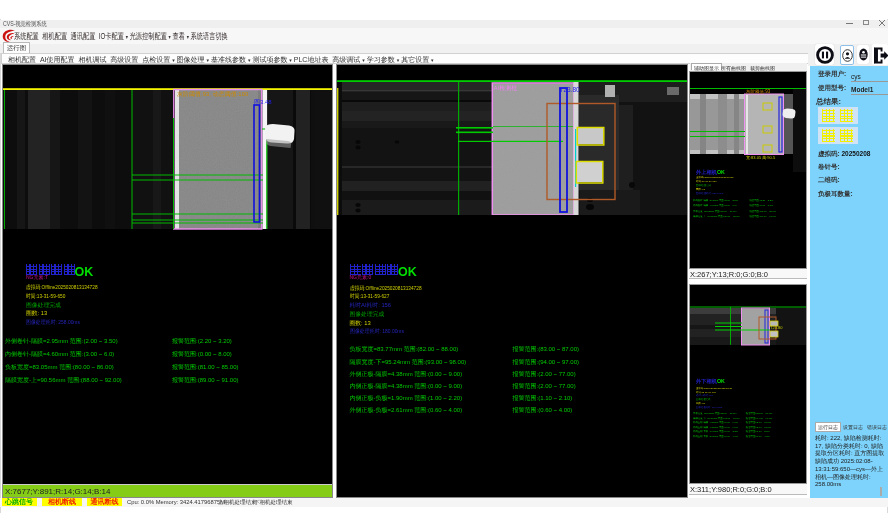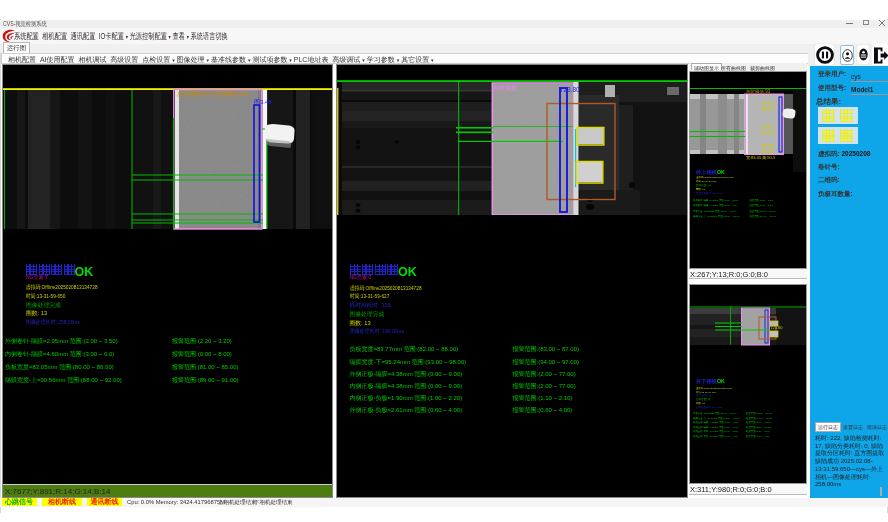--- a/index.html
+++ b/index.html
@@ -139,21 +139,21 @@
   <div class="abs" style="left:23px;top:218.5px;font-size:5.8px;color:#cfcf00;white-space:nowrap;transform:scaleX(.82);transform-origin:0 0;">虚拟码:Offline2025020813134728</div>
   <div class="abs" style="left:23px;top:227px;font-size:5.8px;color:#cfcf00;white-space:nowrap;transform:scaleX(.82);transform-origin:0 0;">时间:13-31-59-650</div>
   <div class="abs" style="left:23px;top:236.5px;font-size:5.8px;color:#00a800;white-space:nowrap;">图像处理完成</div>
   <div class="abs" style="left:23px;top:244.5px;font-size:5.8px;color:#cfcf00;white-space:nowrap;">圈数: 13</div>
   <div class="abs" style="left:23px;top:253.5px;font-size:5.8px;color:#2525bb;white-space:nowrap;transform:scaleX(.85);transform-origin:0 0;">图像处理耗时: 258.00ms</div>
   <div class="abs" style="left:2px;top:272px;font-size:6px;color:#00cc00;white-space:nowrap;">外侧卷针-隔膜=2.95mm 范围:(2.00 ~ 3.50)<span style="position:absolute;left:167px;top:0;">报警范围:(2.20 ~ 3.20)</span></div>
   <div class="abs" style="left:2px;top:285px;font-size:6px;color:#00cc00;white-space:nowrap;">内侧卷针-隔膜=4.60mm 范围:(3.00 ~ 6.0)<span style="position:absolute;left:167px;top:0;">报警范围:(0.00 ~ 8.00)</span></div>
   <div class="abs" style="left:2px;top:298px;font-size:6px;color:#00cc00;white-space:nowrap;">负板宽度=83.05mm 范围:(80.00 ~ 86.00)<span style="position:absolute;left:167px;top:0;">报警范围:(81.00 ~ 85.00)</span></div>
   <div class="abs" style="left:2px;top:311px;font-size:6px;color:#00cc00;white-space:nowrap;">隔膜宽度-上=90.56mm 范围:(88.00 ~ 92.00)<span style="position:absolute;left:167px;top:0;">报警范围:(89.00 ~ 91.00)</span></div>
 
-  <div class="abs" style="left:0;top:419.5px;width:329px;height:12.5px;background:#4d7c0f;border-top:1px solid #ccc;text-decoration:underline;">
+  <div class="abs" style="left:0;top:419.5px;width:329px;height:12.5px;background:#84cc16;border-top:1px solid #ccc;text-decoration:underline;">
         <span style="position:absolute;left:2px;top:2px;font-size:8px;color:#222;">X:7677;Y:891;R:14;G:14;B:14</span>
       </div>
 </div>
 
 <div id="mpanel" class="abs" style="left:335.5px;top:63.5px;width:352.5px;height:434px;background:#000;border:1px solid #888;overflow:hidden;">
   <svg class="abs" style="left:0;top:0;" width="350.5" height="150" viewBox="0 0 350.5 150">
     <defs>
           <filter id="nz2" x="0" y="0" width="100%" height="100%">
             <feTurbulence type="fractalNoise" baseFrequency="0.9" numOctaves="2" result="n"></feTurbulence>
             <feColorMatrix in="n" type="matrix" values="0 0 0 0 0.5, 0 0 0 0 0.5, 0 0 0 0 0.5, 0 0 0 0.3 0"></feColorMatrix>
@@ -324,21 +324,21 @@
     <div class="abs" style="left:3px;top:140.5px;font-size:4px;color:#00cc00;white-space:nowrap;transform:scale(.6);transform-origin:0 0;">内侧正极-隔膜=4.38mm 范围:(0.00 ~ 9.00)<span style="position:absolute;left:88px;top:0;">报警范围:(2.00 ~ 77.00)</span></div>
     <div class="abs" style="left:3px;top:145px;font-size:4px;color:#00cc00;white-space:nowrap;transform:scale(.6);transform-origin:0 0;">内侧正极-负极=1.90mm 范围:(1.00 ~ 2.20)<span style="position:absolute;left:88px;top:0;">报警范围:(1.10 ~ 2.10)</span></div>
     <div class="abs" style="left:3px;top:149.5px;font-size:4px;color:#00cc00;white-space:nowrap;transform:scale(.6);transform-origin:0 0;">外侧正极-负极=2.61mm 范围:(0.60 ~ 4.00)<span style="position:absolute;left:88px;top:0;">报警范围:(0.60 ~ 4.00)</span></div>
   </div>
   <div class="abs" style="left:0;top:202px;width:118px;height:11px;background:#f8f8f8;border-bottom:1px solid #bbb;">
         <span style="position:absolute;left:1px;top:1px;font-size:7.5px;color:#222;">X:311;Y:980;R:0;G:0;B:0</span>
       </div>
 </div>
 
 <div class="abs" style="left:808px;top:44px;width:80px;height:22px;background:#f0f0f0;"></div>
-<div id="sidebar" class="abs" style="left:810px;top:66px;width:78px;height:440px;background:#0ea5e9;">
+<div id="sidebar" class="abs" style="left:810px;top:66px;width:78px;height:440px;background:#7dd3fc;">
   <div class="abs" style="left:8px;top:4px;font-size:6.5px;font-weight:bold;color:#333;">登录用户:</div>
   <div class="abs" style="left:41px;top:7px;width:46px;height:9px;font-size:6.5px;color:#222;border-bottom:1px solid #999;line-height:7px;">cys</div>
   <div class="abs" style="left:8px;top:18px;font-size:6.5px;font-weight:bold;color:#333;">使用型号:</div>
   <div class="abs" style="left:41px;top:19.5px;width:46px;height:9px;font-size:6.5px;font-weight:bold;color:#222;border-bottom:1px solid #999;line-height:7px;">Model1</div>
   <div class="abs" style="left:6px;top:31px;font-size:7.5px;font-weight:bold;color:#333;">总结果:</div>
   <div class="abs" style="left:8px;top:41px;width:40px;height:17px;background:#cfe3f5;color:#f0f000;">
         <span class="fz" style="width:13px;height:13px;position:absolute;left:4px;top:2px;"></span>
         <span class="fz" style="width:13px;height:13px;position:absolute;left:22px;top:2px;"></span>
       </div>
   <div class="abs" style="left:8px;top:61px;width:40px;height:17px;background:#cfe3f5;color:#f0f000;">

